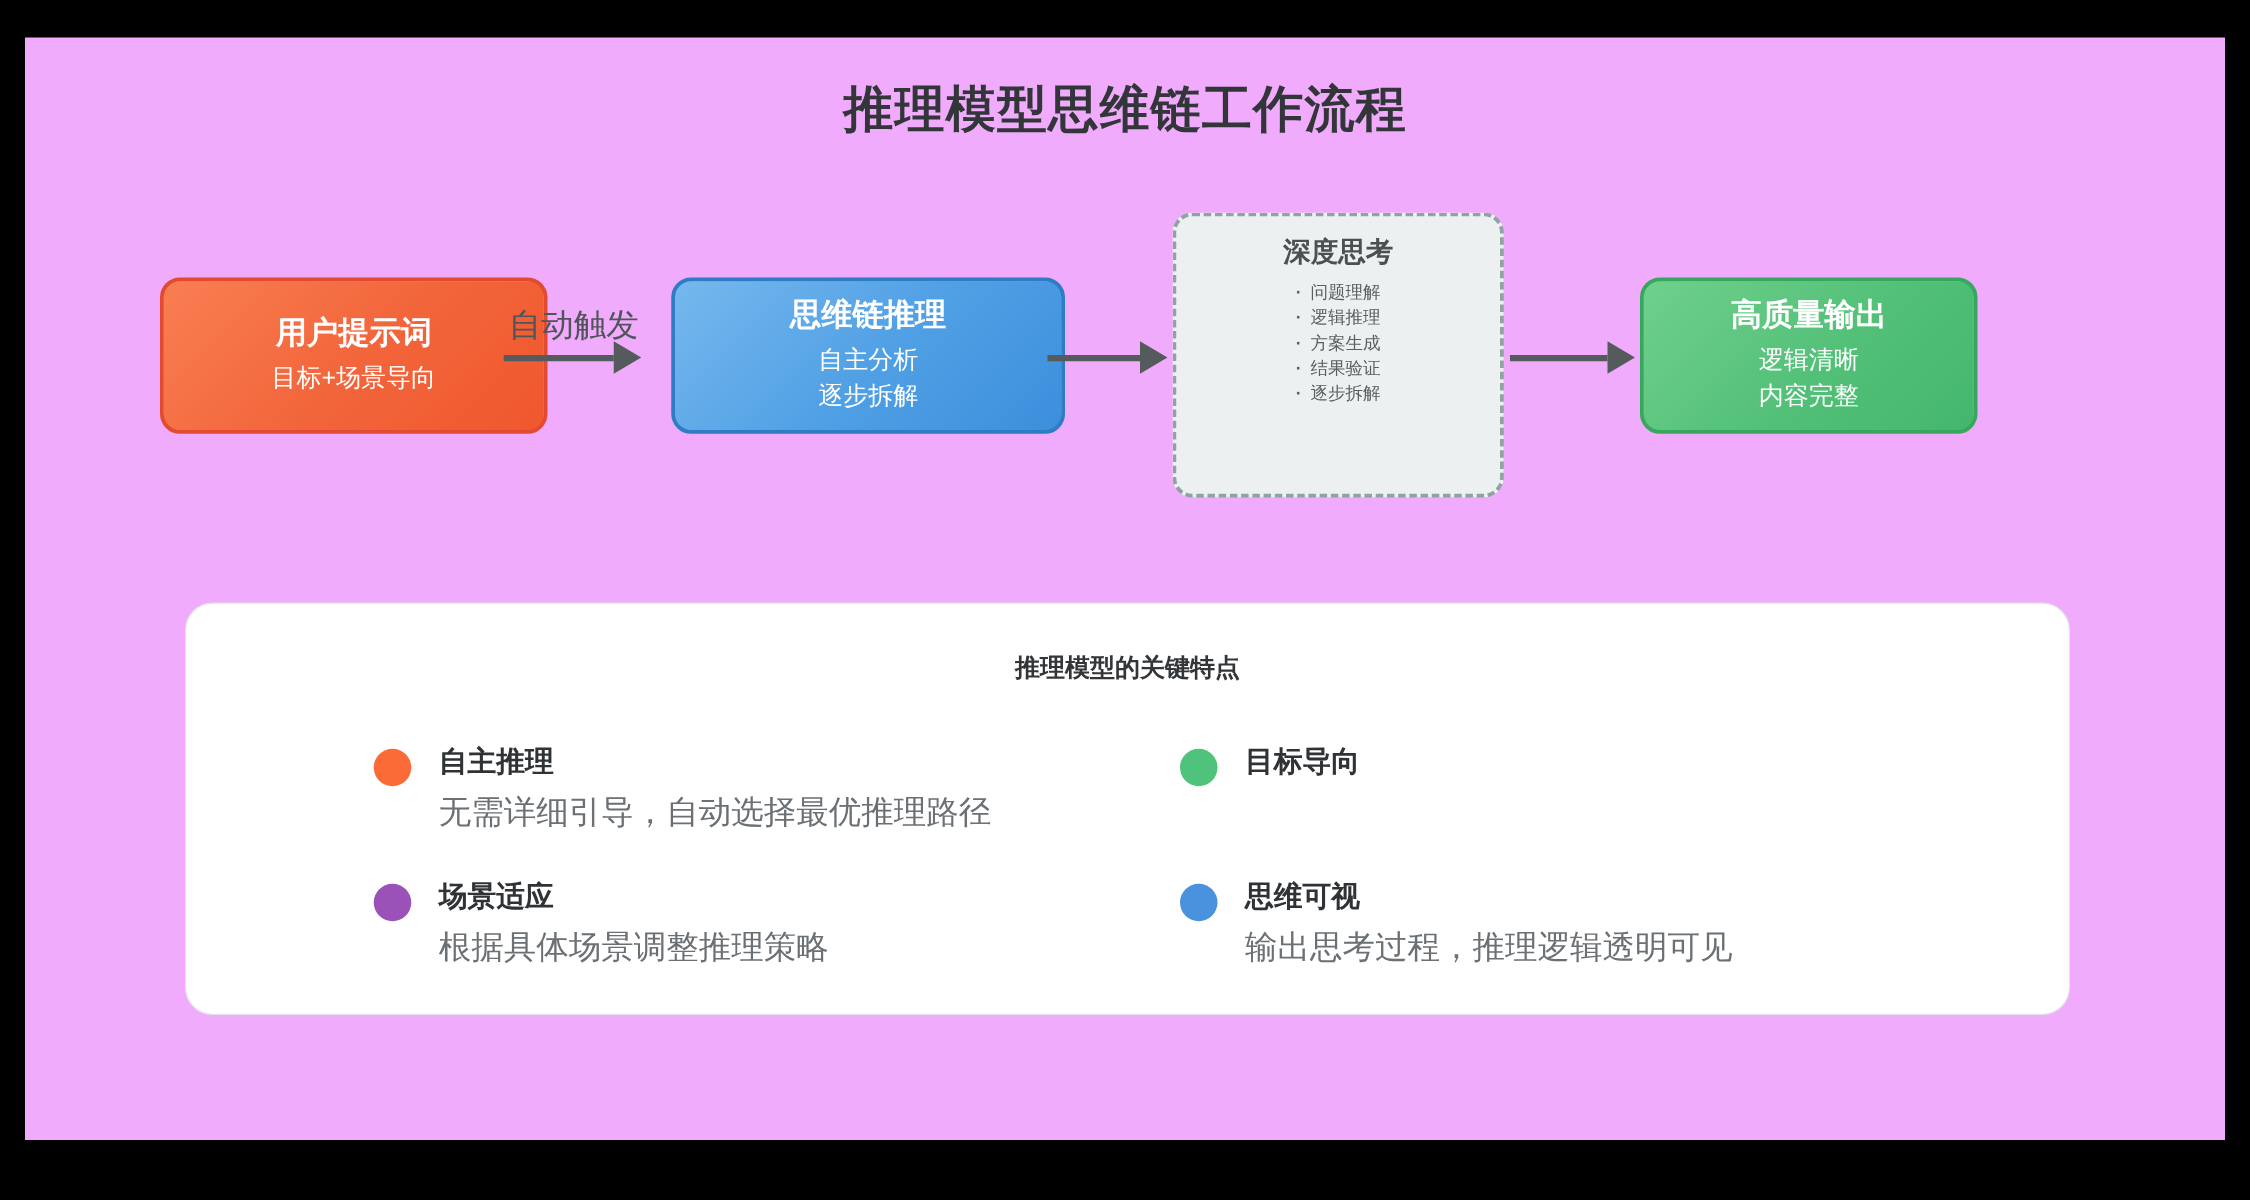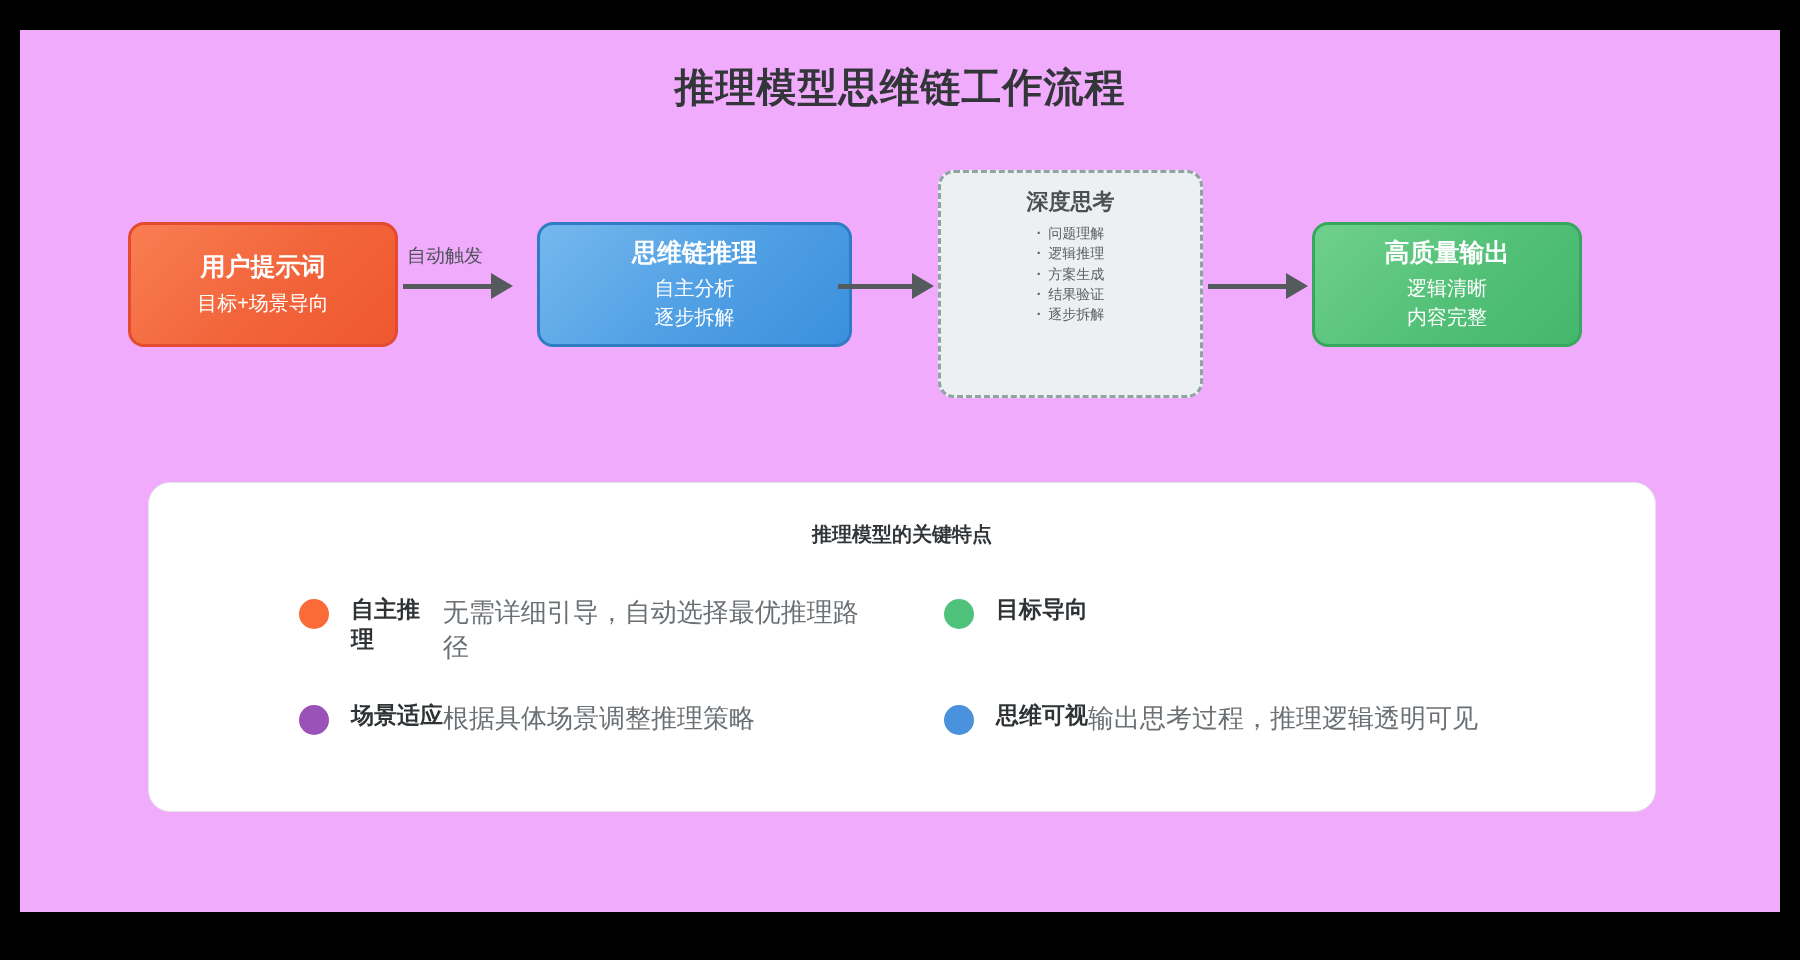--- a/index.html
+++ b/index.html
@@ -63,21 +63,21 @@
   }
   .node .n-sub {
     font-size: 20px;
     font-weight: normal;
     line-height: 1.45;
   }
 
   #node-prompt {
     left: 108px;
     top: 62px;
-    width: 270px;
+    width: 310px;
     height: 125px;
     background: linear-gradient(135deg, #F97E52 0%, #F2643A 55%, #F0582E 100%);
     border: 3px solid #E24B30;
   }
   #node-cot {
     left: 517px;
     top: 62px;
     width: 315px;
     height: 125px;
     background: linear-gradient(135deg, #76B8EE 0%, #4F9FE4 55%, #3B8FDC 100%);
@@ -152,21 +152,21 @@
     flex: 0 0 auto;
   }
   #arrow-1 { left: 383px; top: 113px; width: 110px; }
   #arrow-2 { left: 818px; top: 113px; width: 96px; }
   #arrow-3 { left: 1188px; top: 113px; width: 100px; }
 
   .arrow-label {
     position: absolute;
     left: 387px;
     top: 83px;
-    font-size: 19px;
+    font-size: 26px;
     color: #50555a;
     white-space: nowrap;
   }
 
   
   #feature-card {
     position: absolute;
     left: 128px;
     top: 452px;
     width: 1508px;
@@ -198,21 +198,21 @@
     align-items: flex-start;
   }
   .dot {
     width: 30px;
     height: 30px;
     border-radius: 50%;
     flex: 0 0 auto;
     margin-top: 4px;
     margin-right: 22px;
   }
-  .feat-text { display: flex; flex-direction: row; }
+  .feat-text { display: flex; flex-direction: column; }
   .feat-name {
     font-size: 23px;
     font-weight: bold;
     color: #2f3335;
     line-height: 1.3;
     margin-bottom: 7px;
   }
   .feat-desc {
     font-size: 26px;
     color: #6b7074;

